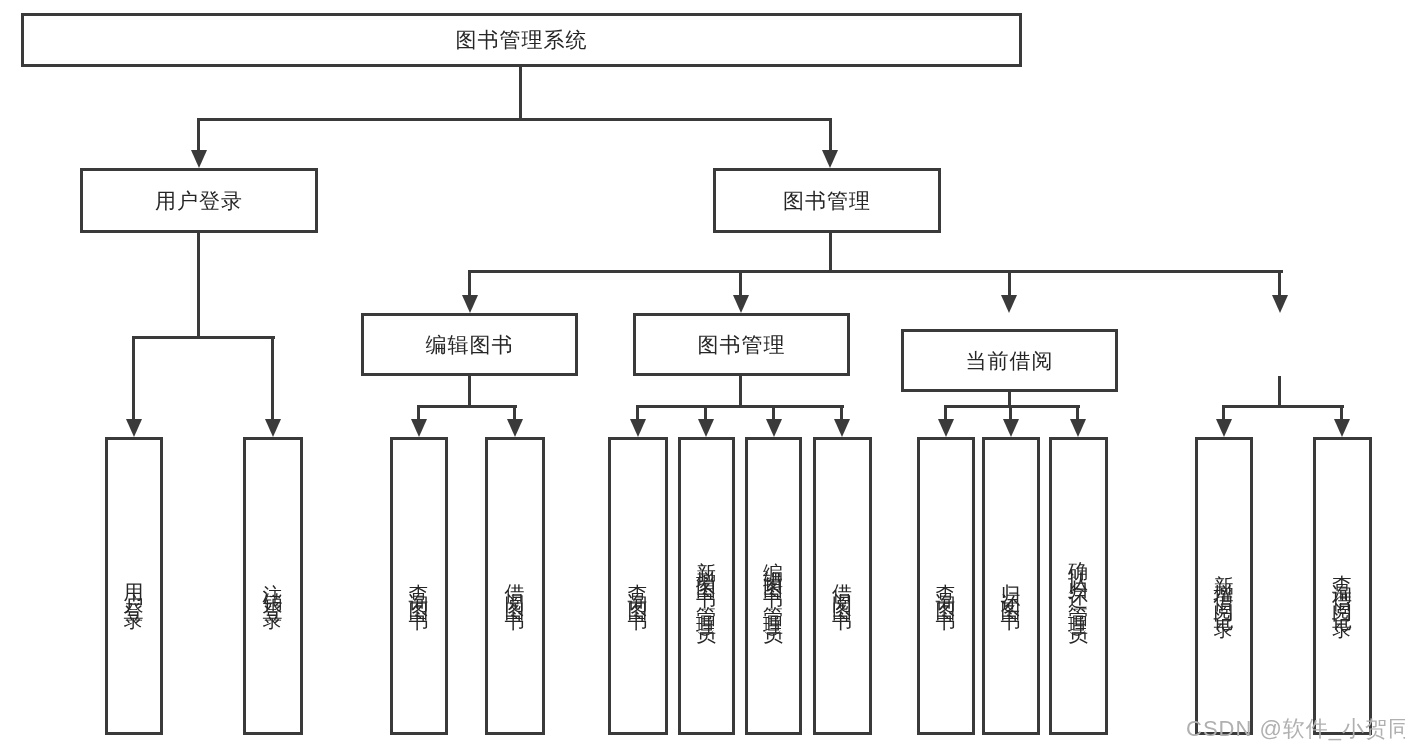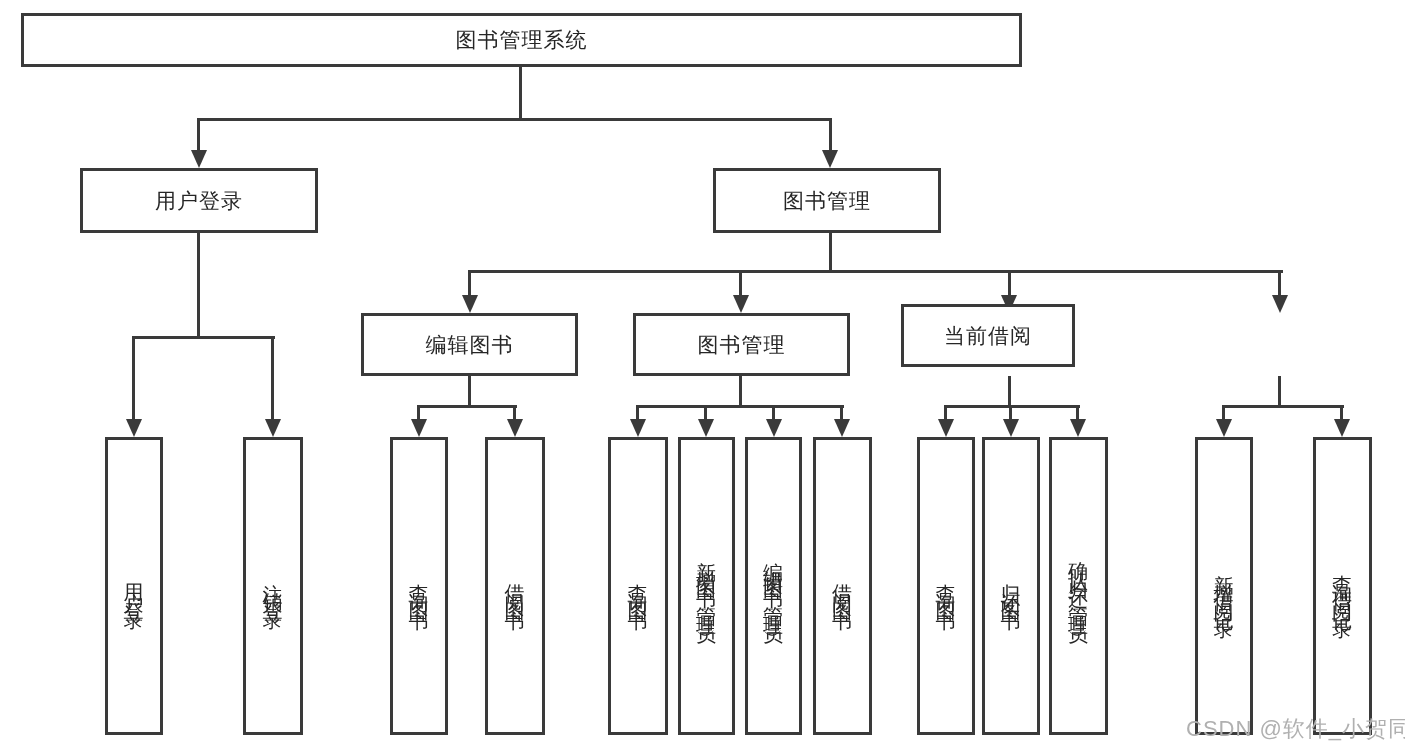--- a/index.html
+++ b/index.html
@@ -118,21 +118,21 @@
   <div class="hbox" style="left:713px;top:168px;width:228px;height:65px">
     <span>图书管理</span>
   </div>
 
   <div class="hbox" style="left:361px;top:313px;width:217px;height:63px">
     <span>编辑图书</span>
   </div>
   <div class="hbox" style="left:633px;top:313px;width:217px;height:63px">
     <span>图书管理</span>
   </div>
-  <div class="hbox" style="left:901px;top:304px;width:174px;height:63px">
+  <div class="hbox" style="left:901px;top:329px;width:217px;height:63px">
     <span>当前借阅</span>
   </div>
 
   <div class="vbox" style="left:105px;width:58px">
     <span class="vtxt">用户登录</span>
   </div>
   <div class="vbox" style="left:243px;width:60px">
     <span class="vtxt">注销登录</span>
   </div>
 

